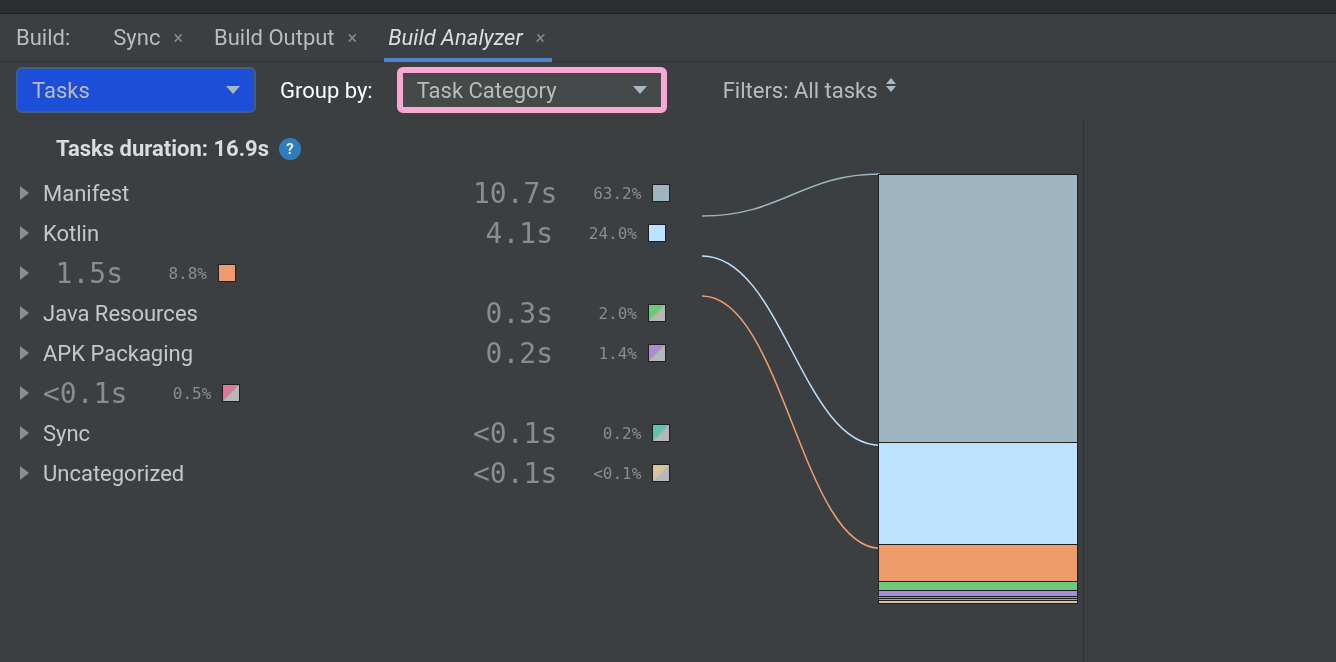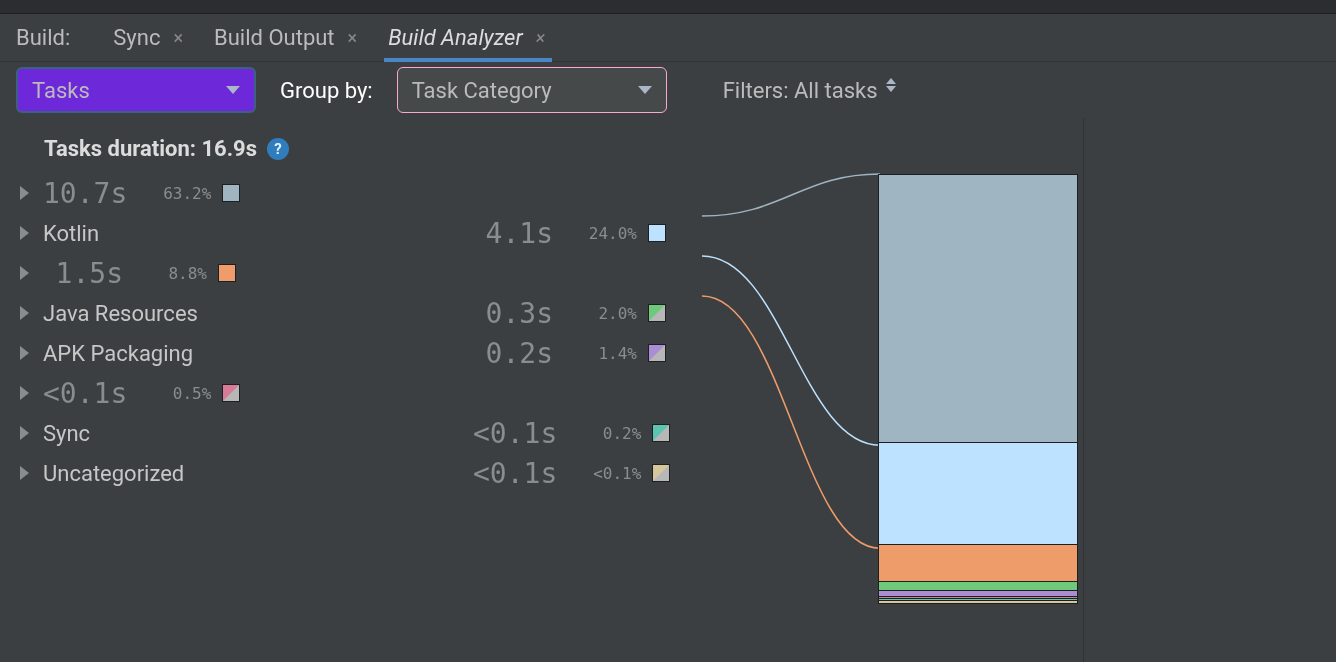--- a/index.html
+++ b/index.html
@@ -44,29 +44,29 @@
     display: flex; align-items: center;
     height: 56px;
     padding: 10px 16px;
     gap: 24px;
     font-size: 22px;
   }
   .dropdown {
     display: flex; align-items: center; justify-content: space-between;
     height: 46px;
     padding: 0 14px;
-    border: 1px solid #f9a8d4;
+    border: 6px solid #f9a8d4;
     border-radius: 6px;
     background: #45494a;
     color: #bbbbbb;
     cursor: pointer;
   }
   .dropdown.primary {
     border: 2px solid #3d6185;
-    background: #6d28d9;
+    background: #1d4ed8;
     width: 240px;
   }
   .dropdown.secondary { width: 270px; }
   .dropdown .chev {
     width: 0; height: 0;
     border-left: 7px solid transparent;
     border-right: 7px solid transparent;
     border-top: 8px solid #a9b7c6;
     margin-left: 14px;
   }
@@ -90,21 +90,21 @@
     display: flex; flex: 1 1 auto;
     position: relative;
   }
   .tree-panel {
     width: 1084px;
     padding: 18px 0 0 0;
     border-right: 1px solid #313335;
   }
   .duration-row {
     display: flex; align-items: center; gap: 10px;
-    padding-left: 44px;
+    padding-left: 56px;
     font-size: 22px; font-weight: 700; color: #dcdcdc;
     margin-bottom: 12px;
   }
   .help-ico {
     width: 22px; height: 22px; border-radius: 50%;
     background: #307dbd;
     color: #e0f0ff;
     font-size: 15px; font-weight: 700;
     display: inline-flex; align-items: center; justify-content: center;
     cursor: pointer;
@@ -206,20 +206,21 @@
   <div class="body">
 
     <div class="tree-panel">
       <div class="duration-row">
         <span>Tasks duration: 16.9s</span>
         <span class="help-ico">?</span>
       </div>
       <div class="rows" id="rows">
           <div class="task-row">
             <span class="chevron"></span>
+            <span class="label">Manifest</span>
             <span class="time">10.7s</span>
             <span class="pct">63.2%</span>
             <span class="swatch-wrap">
               <span class="swatch" style="background: rgb(159, 181, 193);"></span>
             </span>
           </div>
           <div class="task-row">
             <span class="chevron"></span>
             <span class="label">Kotlin</span>
             <span class="time">4.1s</span>

